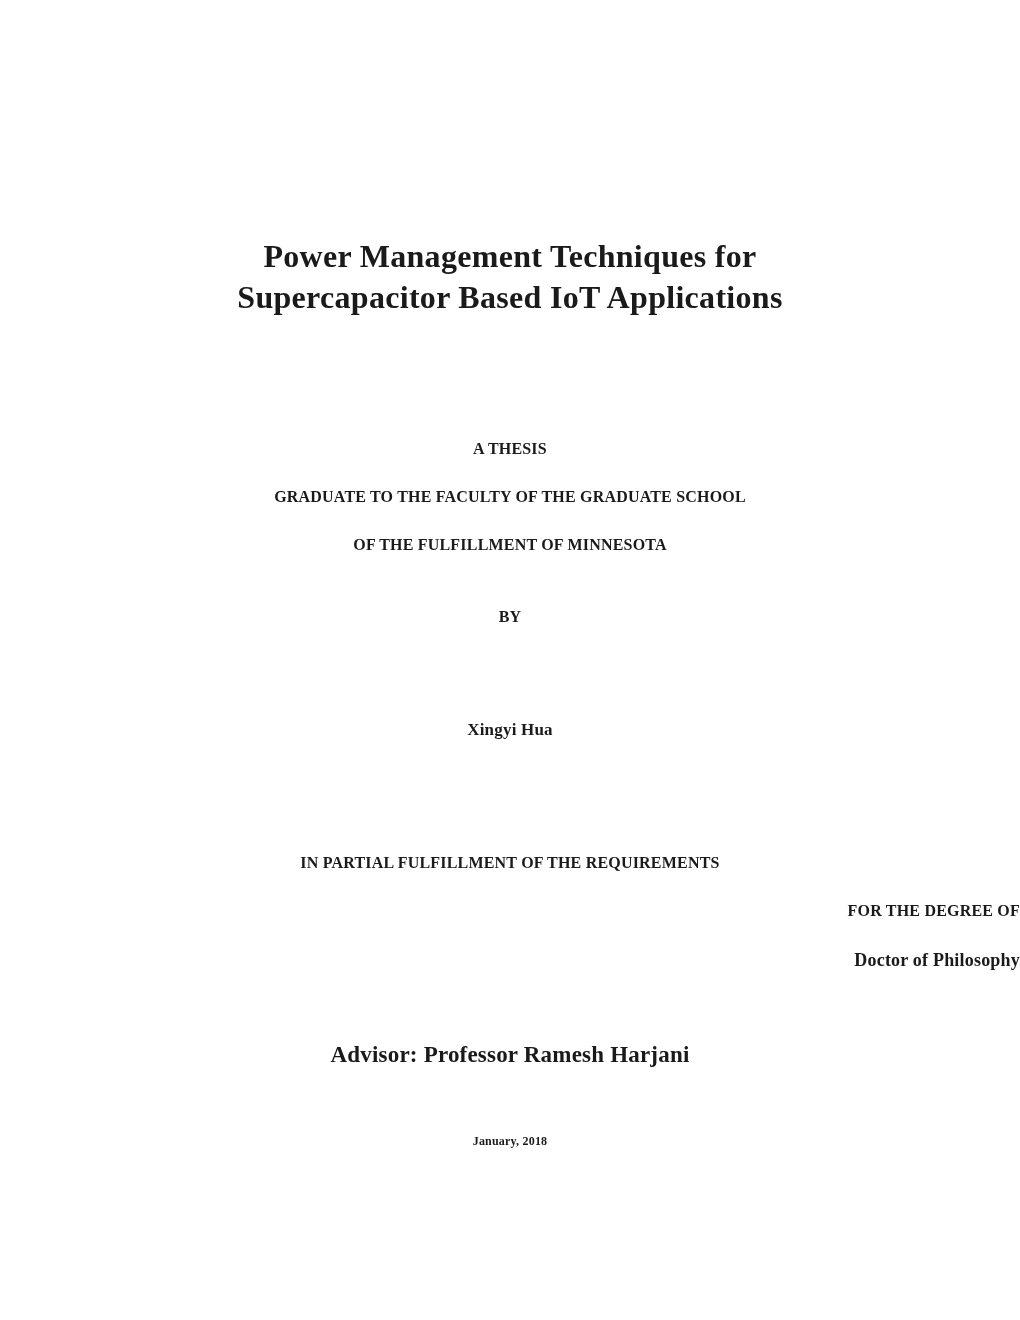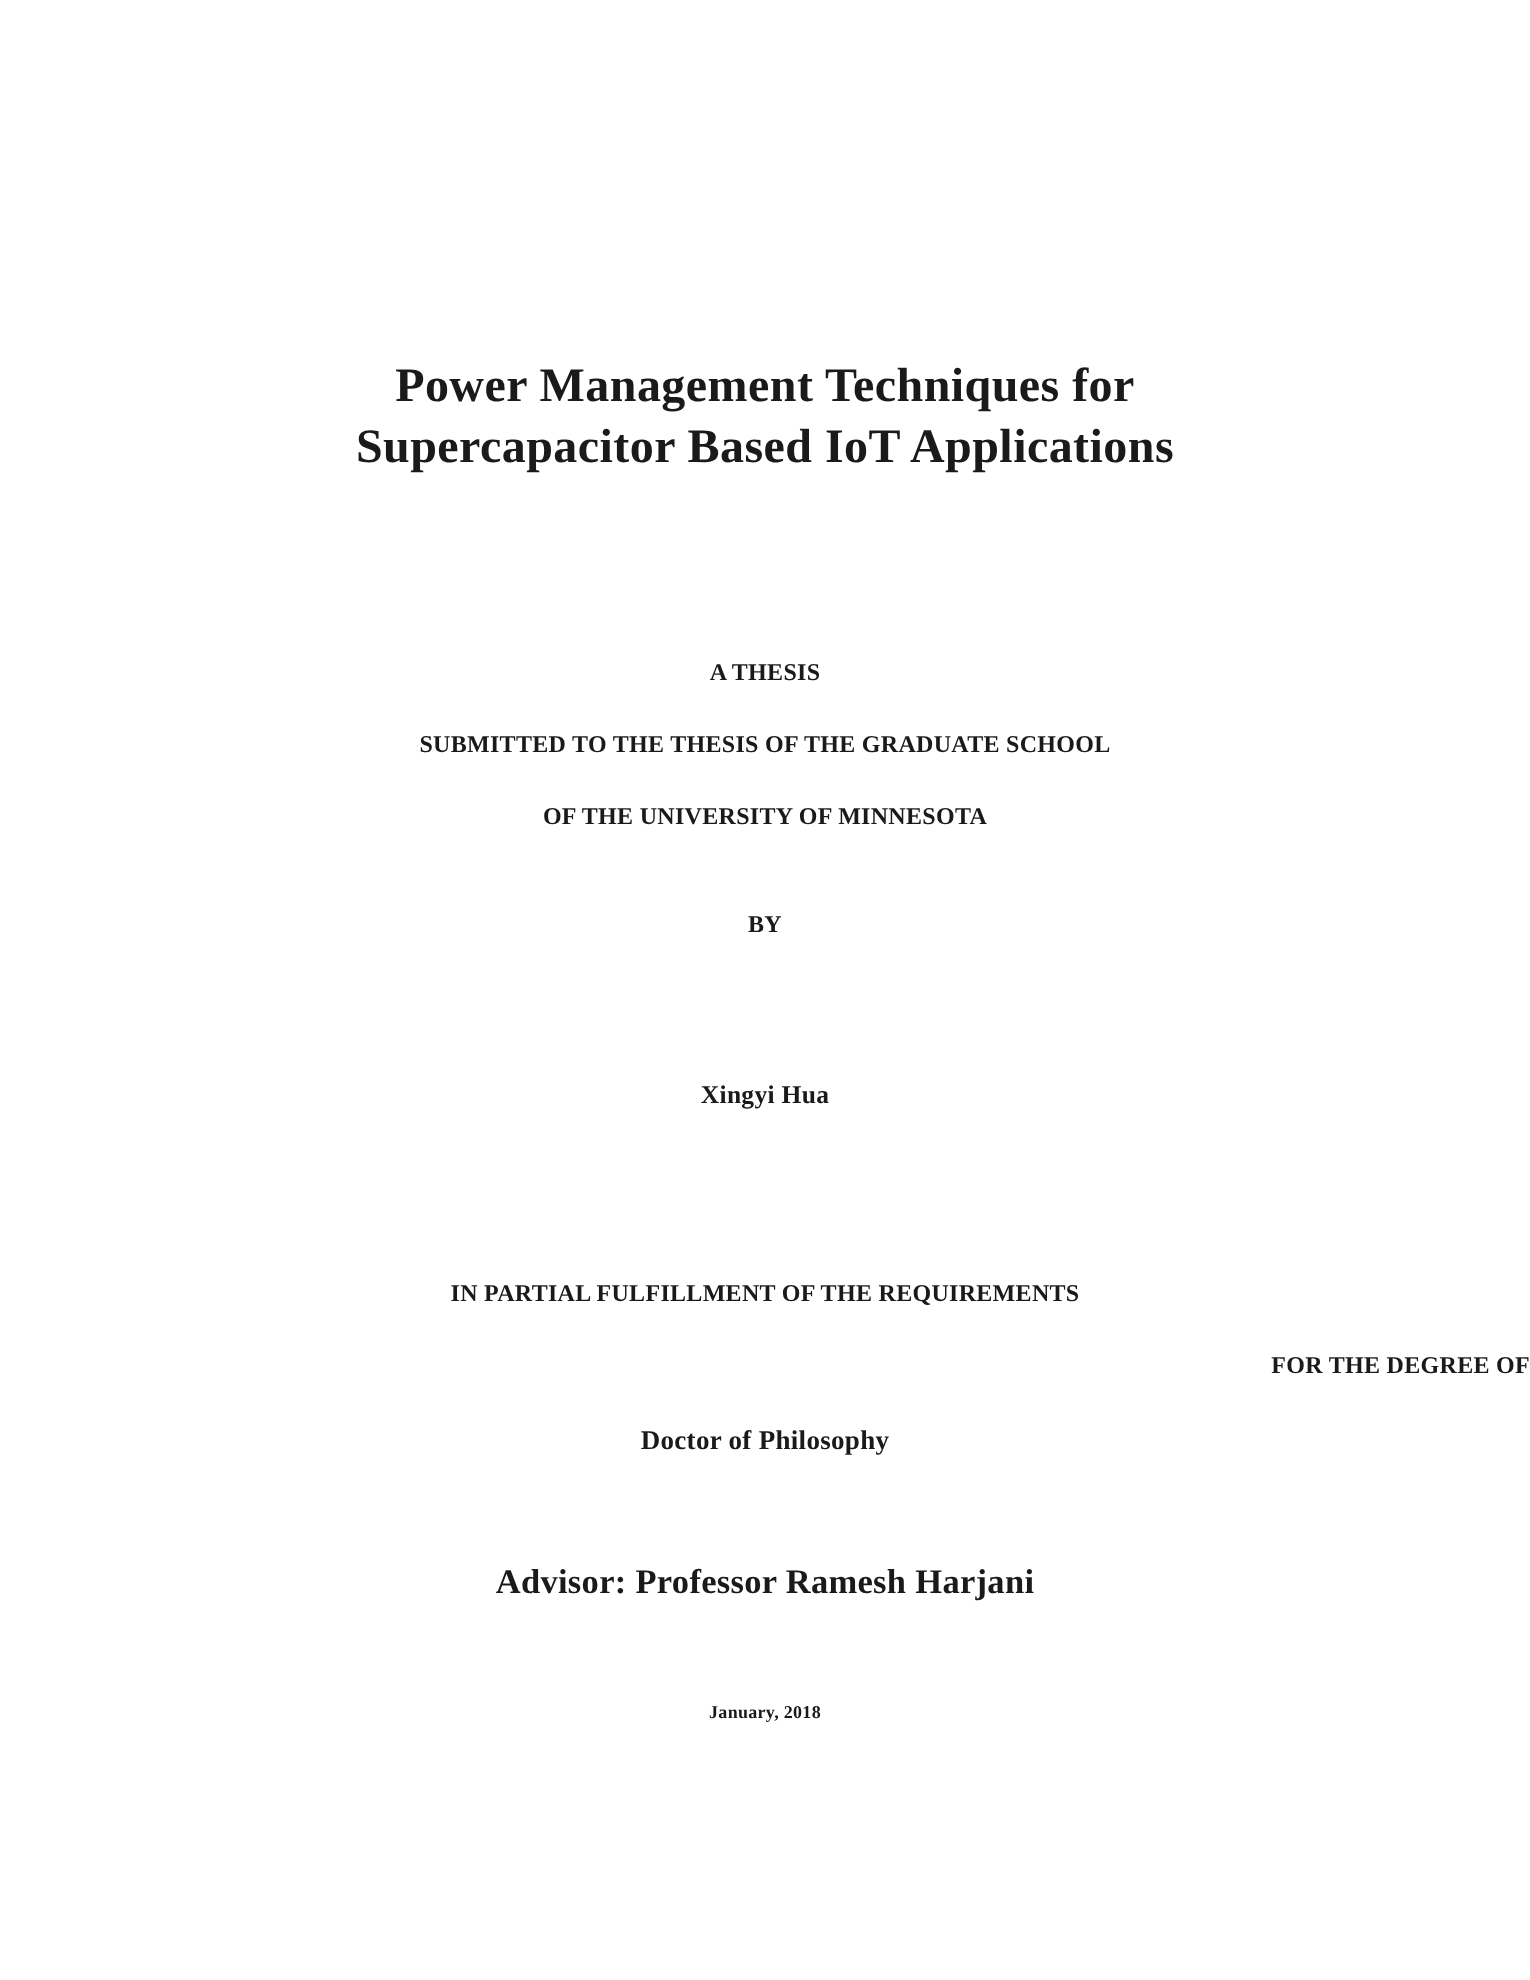--- a/index.html
+++ b/index.html
@@ -36,39 +36,39 @@
   .caps {
     font-size: 16px;
   }
   .thesis-label      { top: 440px; }
   .submitted-line1   { top: 488px; }
   .submitted-line2   { top: 536px; }
   .by-label          { top: 608px; }
   .author            { top: 720px; font-size: 17px; }
   .fulfillment-line1 { top: 854px; }
   .fulfillment-line2 { top: 902px; text-align: right; }
-  .degree            { top: 950px; font-size: 18px; }
+  .degree            { top: 950px; font-size: 18px; text-align: right; }
   .advisor           { top: 1042px; font-size: 23px; }
   .date              { top: 1134px; font-size: 12px; }
 </style>
 </head>
 <body>
 
 <div class="page">
 
   <div class="line title">
     <div>Power Management Techniques for</div>
     <div>Supercapacitor Based IoT Applications</div>
   </div>
 
   <div class="line caps thesis-label">A THESIS</div>
 
-  <div class="line caps submitted-line1">SUBMITTED TO THE THESIS OF THE GRADUATE SCHOOL</div>
+  <div class="line caps submitted-line1">GRADUATE TO THE FACULTY OF THE GRADUATE SCHOOL</div>
 
-  <div class="line caps submitted-line2">OF THE UNIVERSITY OF MINNESOTA</div>
+  <div class="line caps submitted-line2">OF THE FULFILLMENT OF MINNESOTA</div>
 
   <div class="line caps by-label">BY</div>
 
   <div class="line author">Xingyi Hua</div>
 
   <div class="line caps fulfillment-line1">IN PARTIAL FULFILLMENT OF THE REQUIREMENTS</div>
 
   <div class="line caps fulfillment-line2">FOR THE DEGREE OF</div>
 
   <div class="line degree">Doctor of Philosophy</div>

